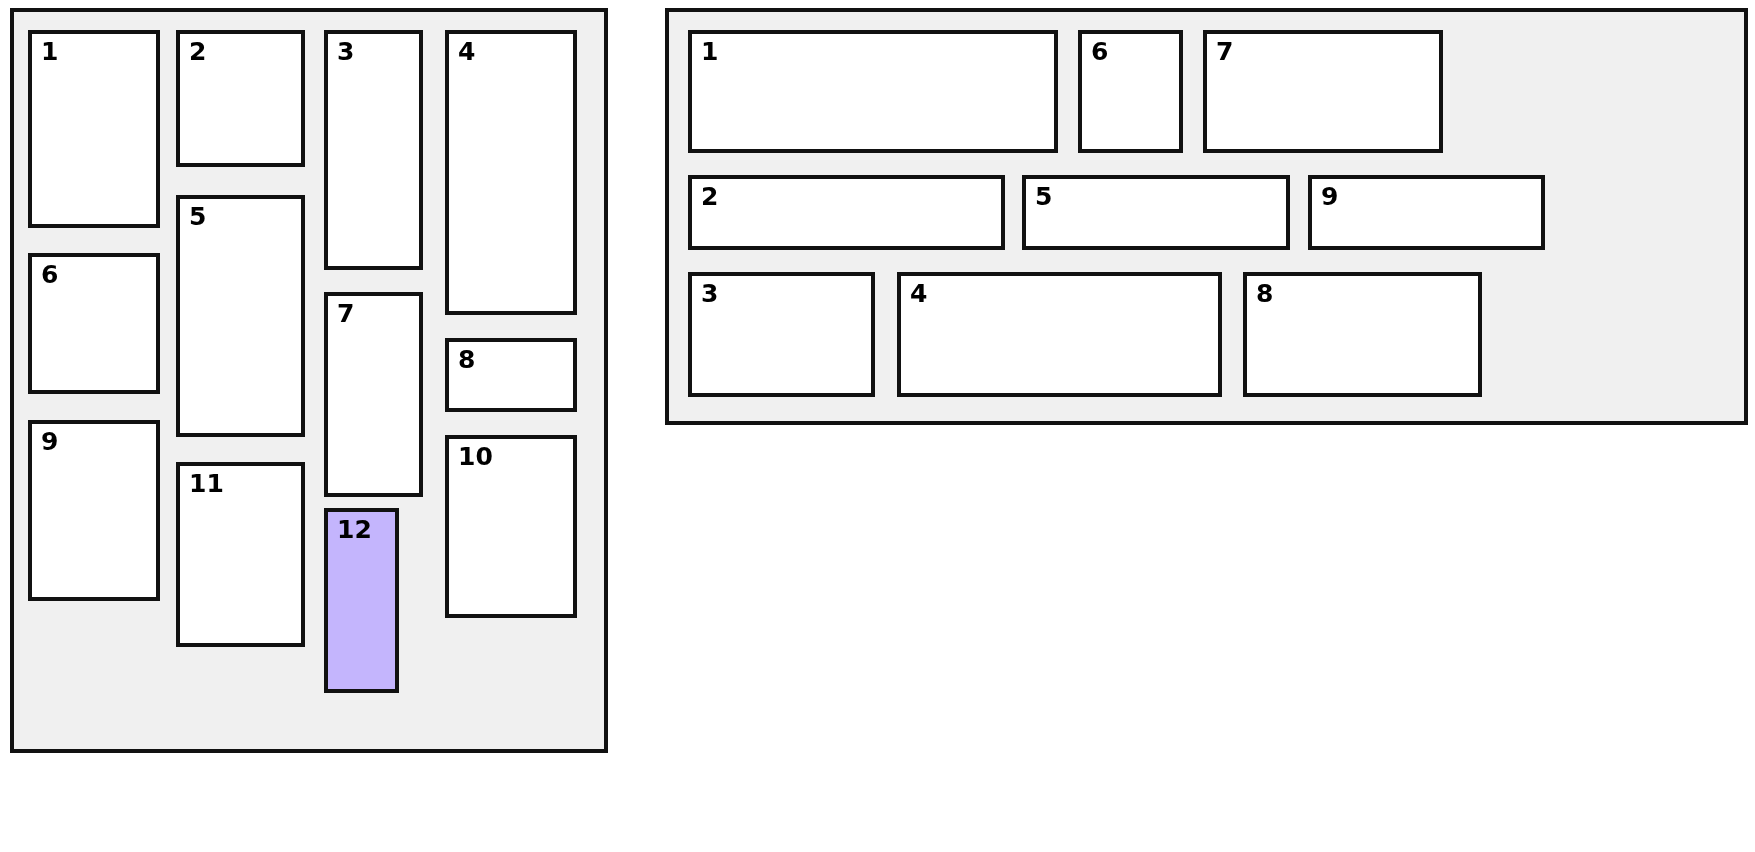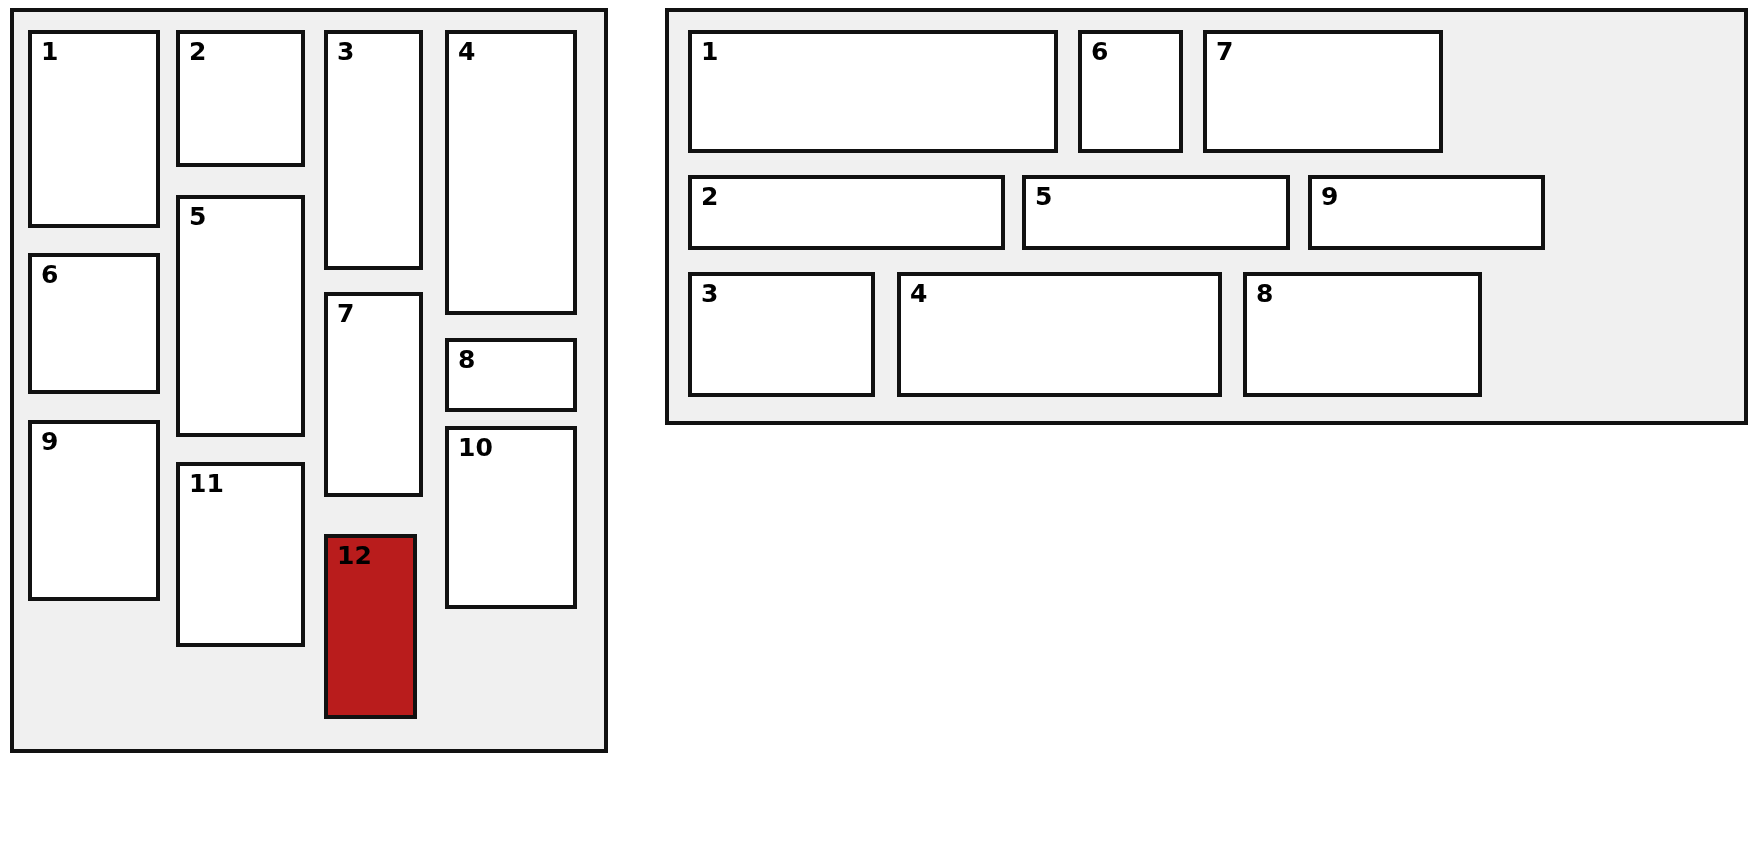--- a/index.html
+++ b/index.html
@@ -71,24 +71,24 @@
     </div>
     <div class="cell" style="left: 445px; top: 338px; width: 132px; height: 74px; background: rgb(255, 255, 255); border-color: rgb(17, 17, 17); border-width: 4px;">
       <span class="cell-label" style="color: rgb(0, 0, 0);">8</span>
     </div>
     <div class="cell" style="left: 28px; top: 420px; width: 132px; height: 181px; background: rgb(255, 255, 255); border-color: rgb(17, 17, 17); border-width: 4px;">
       <span class="cell-label" style="color: rgb(0, 0, 0);">9</span>
     </div>
     <div class="cell" style="left: 176px; top: 462px; width: 129px; height: 185px; background: rgb(255, 255, 255); border-color: rgb(17, 17, 17); border-width: 4px; text-decoration: underline;">
       <span class="cell-label" style="color: rgb(0, 0, 0);">11</span>
     </div>
-    <div class="cell" style="left: 324px; top: 534px; width: 93px; height: 185px; background: #b91c1c; border-color: rgb(17, 17, 17); border-width: 4px;">
+    <div class="cell" style="left: 324px; top: 508px; width: 75px; height: 185px; background: #c4b5fd; border-color: rgb(17, 17, 17); border-width: 4px;">
       <span class="cell-label" style="color: rgb(0, 0, 0);">12</span>
     </div>
-    <div class="cell" style="left: 445px; top: 426px; width: 132px; height: 183px; background: rgb(255, 255, 255); border-color: rgb(17, 17, 17); border-width: 4px;">
+    <div class="cell" style="left: 445px; top: 435px; width: 132px; height: 183px; background: rgb(255, 255, 255); border-color: rgb(17, 17, 17); border-width: 4px;">
       <span class="cell-label" style="color: rgb(0, 0, 0);">10</span>
     </div>
     <div class="panel" style="left: 665px; top: 8px; width: 1083px; height: 417px; background: rgb(240, 240, 240); border-color: rgb(17, 17, 17); border-width: 4px;"></div>
     <div class="cell" style="left: 688px; top: 30px; width: 370px; height: 123px; background: rgb(255, 255, 255); border-color: rgb(17, 17, 17); border-width: 4px;">
       <span class="cell-label" style="color: rgb(0, 0, 0);">1</span>
     </div>
     <div class="cell" style="left: 1078px; top: 30px; width: 105px; height: 123px; background: rgb(255, 255, 255); border-color: rgb(17, 17, 17); border-width: 4px;">
       <span class="cell-label" style="color: rgb(0, 0, 0);">6</span>
     </div>
     <div class="cell" style="left: 1203px; top: 30px; width: 240px; height: 123px; background: rgb(255, 255, 255); border-color: rgb(17, 17, 17); border-width: 4px;">

